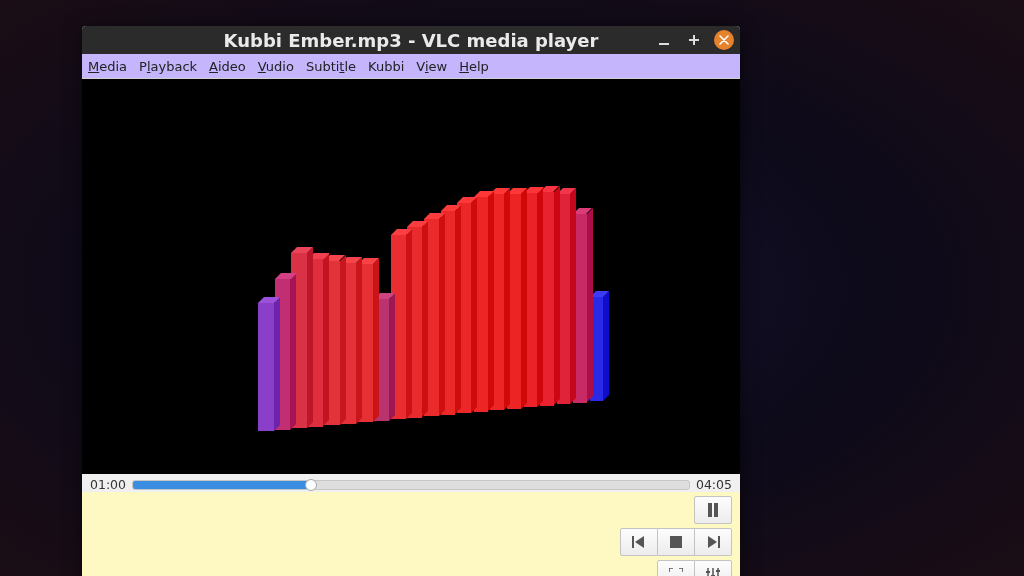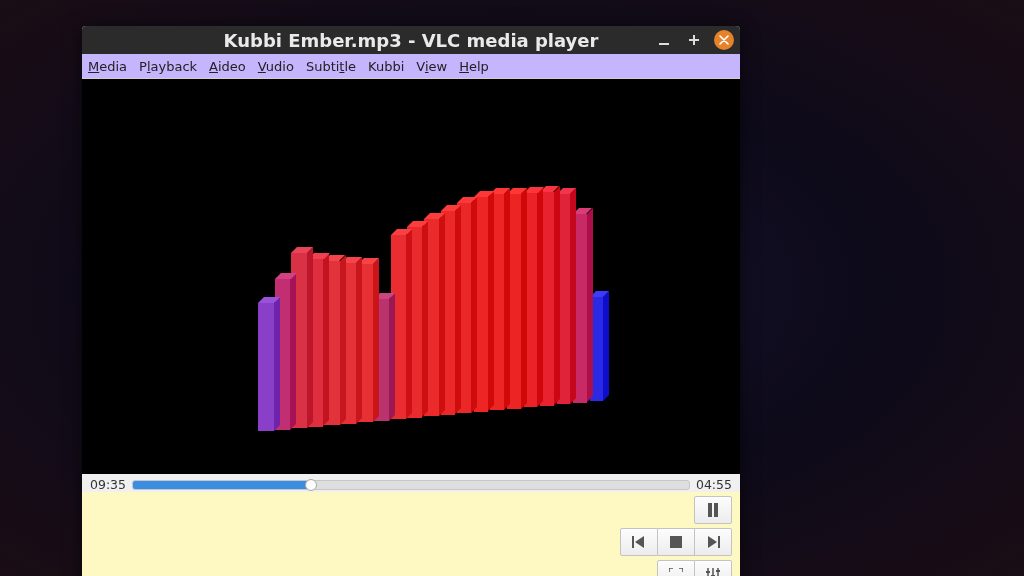--- a/index.html
+++ b/index.html
@@ -335,26 +335,26 @@
         </div>
         <div class="bar3d" style="left: 508px; bottom: 73px; width: 13px; height: 104px; z-index: 80;">
           <div class="side" style="height: 104px; background: rgb(14, 14, 202);"></div>
           <div class="front" style="height: 104px; background: rgb(42, 42, 230);"></div>
           <div class="top" style="bottom: 104px; background: rgb(60, 60, 248);"></div>
         </div>
       </div>
   </div>
 
   <div class="seek-row">
-    <span>09:35</span>
+    <span>01:00</span>
     <div class="seek">
       <div class="seek-fill" id="seek-fill" style="width: 32%;"></div>
       <div class="seek-knob" id="seek-knob" style="left: 32%;"></div>
     </div>
-    <span>04:55</span>
+    <span>04:05</span>
   </div>
 
   <div class="controls-row">
     <div class="cbtn">
       <svg width="12" height="14" viewBox="0 0 12 14">
           <rect x="1" y="0" width="4" height="14" fill="#555"></rect>
           <rect x="7" y="0" width="4" height="14" fill="#555"></rect>
         </svg>
     </div>
     <div class="btn-group">

